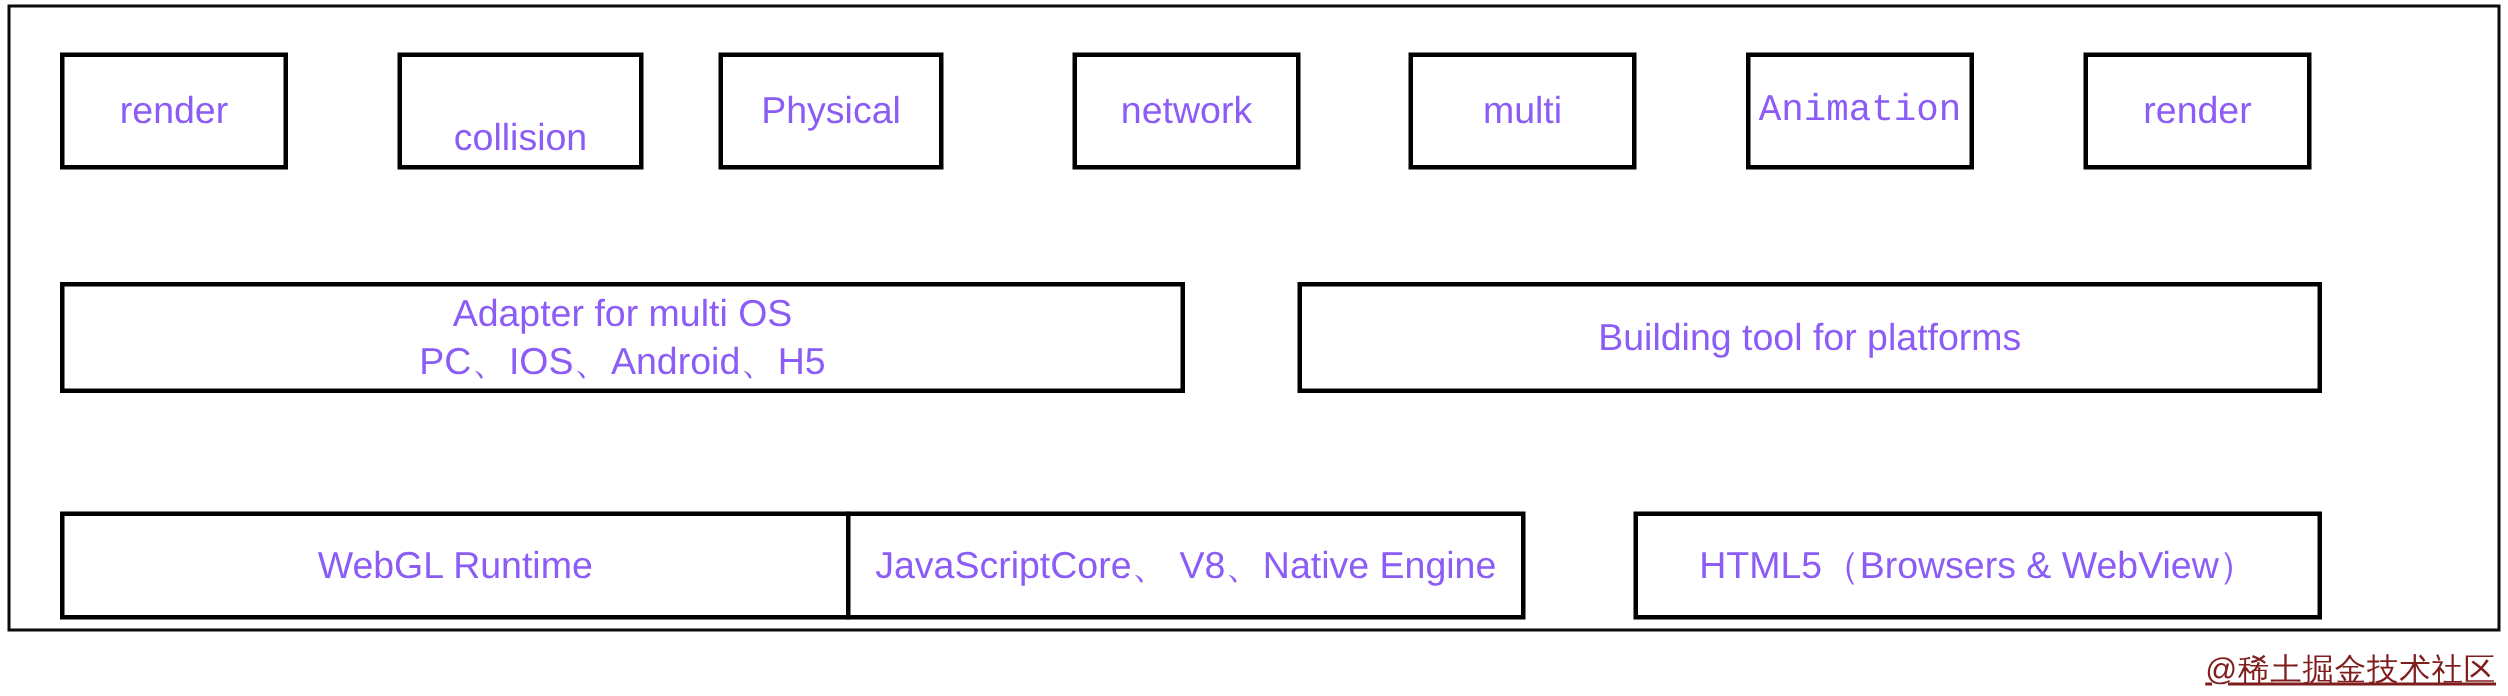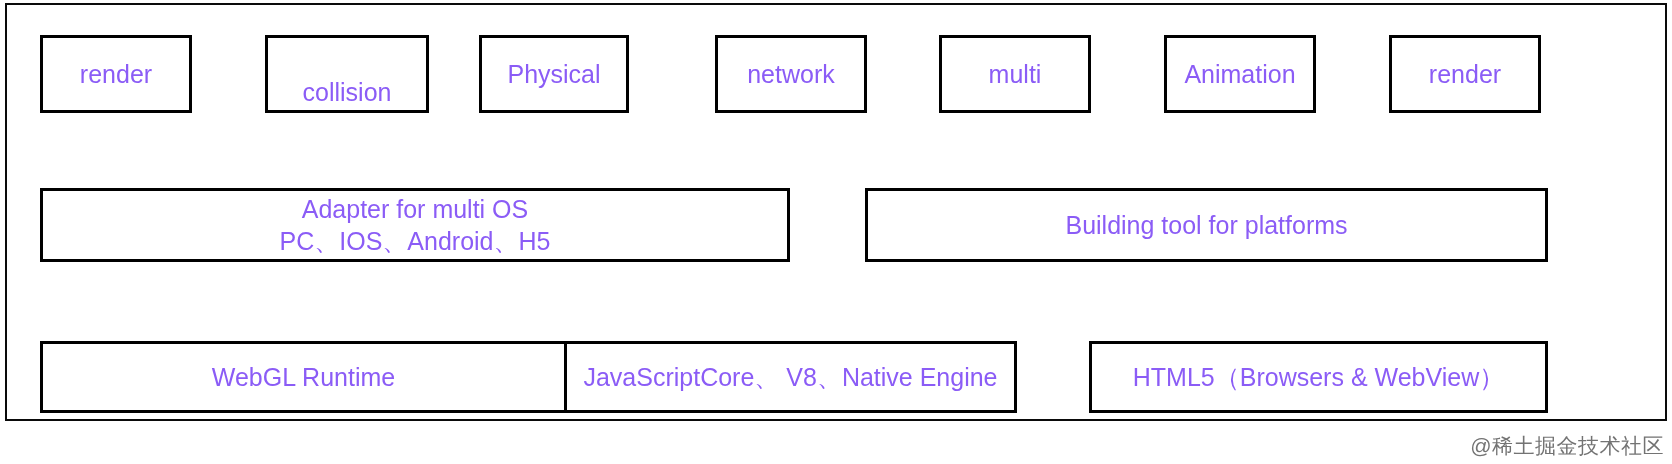--- a/index.html
+++ b/index.html
@@ -53,21 +53,21 @@
   .row-modules .node-box {
     top: 30px;
     height: 78px;
     font-size: 25px;
   }
   .m0 { left: 33px;   width: 152px; }
   .m1 { left: 258px;  width: 164px; align-items: flex-end; }
   .m2 { left: 472px;  width: 150px; }
   .m3 { left: 708px;  width: 152px; }
   .m4 { left: 932px;  width: 152px; }
-  .m5 { left: 1157px; width: 152px; }
+  .m5 { left: 1157px; width: 152px; font-family: Liberation Mono, monospace; }
   .m6 { left: 1382px; width: 152px; }
 
   
   .row-platform .node-box {
     top: 183px;
     height: 74px;
     font-size: 25px;
   }
   .p0 { left: 33px;  width: 750px; }
   .p1 { left: 858px; width: 683px; text-align: right; }
@@ -89,24 +89,25 @@
   .r0 { left: 33px;   width: 527px; }
   .r1 { left: 557px;  width: 453px; }
   .r2 { left: 1082px; width: 459px; justify-content: center; }
 
   
   #watermark {
     position: absolute;
     right: 8px;
     bottom: 4px;
     font-size: 21px;
-    color: #737373;
+    color: #7f1d1d;
     letter-spacing: 0.5px;
     white-space: nowrap;
     user-select: none;
+    text-decoration: underline;
   }
 </style>
 </head>
 <body>
 
 <div id="diagram-canvas">
 
   <div id="outer-frame">
 
     <div class="row-modules">

